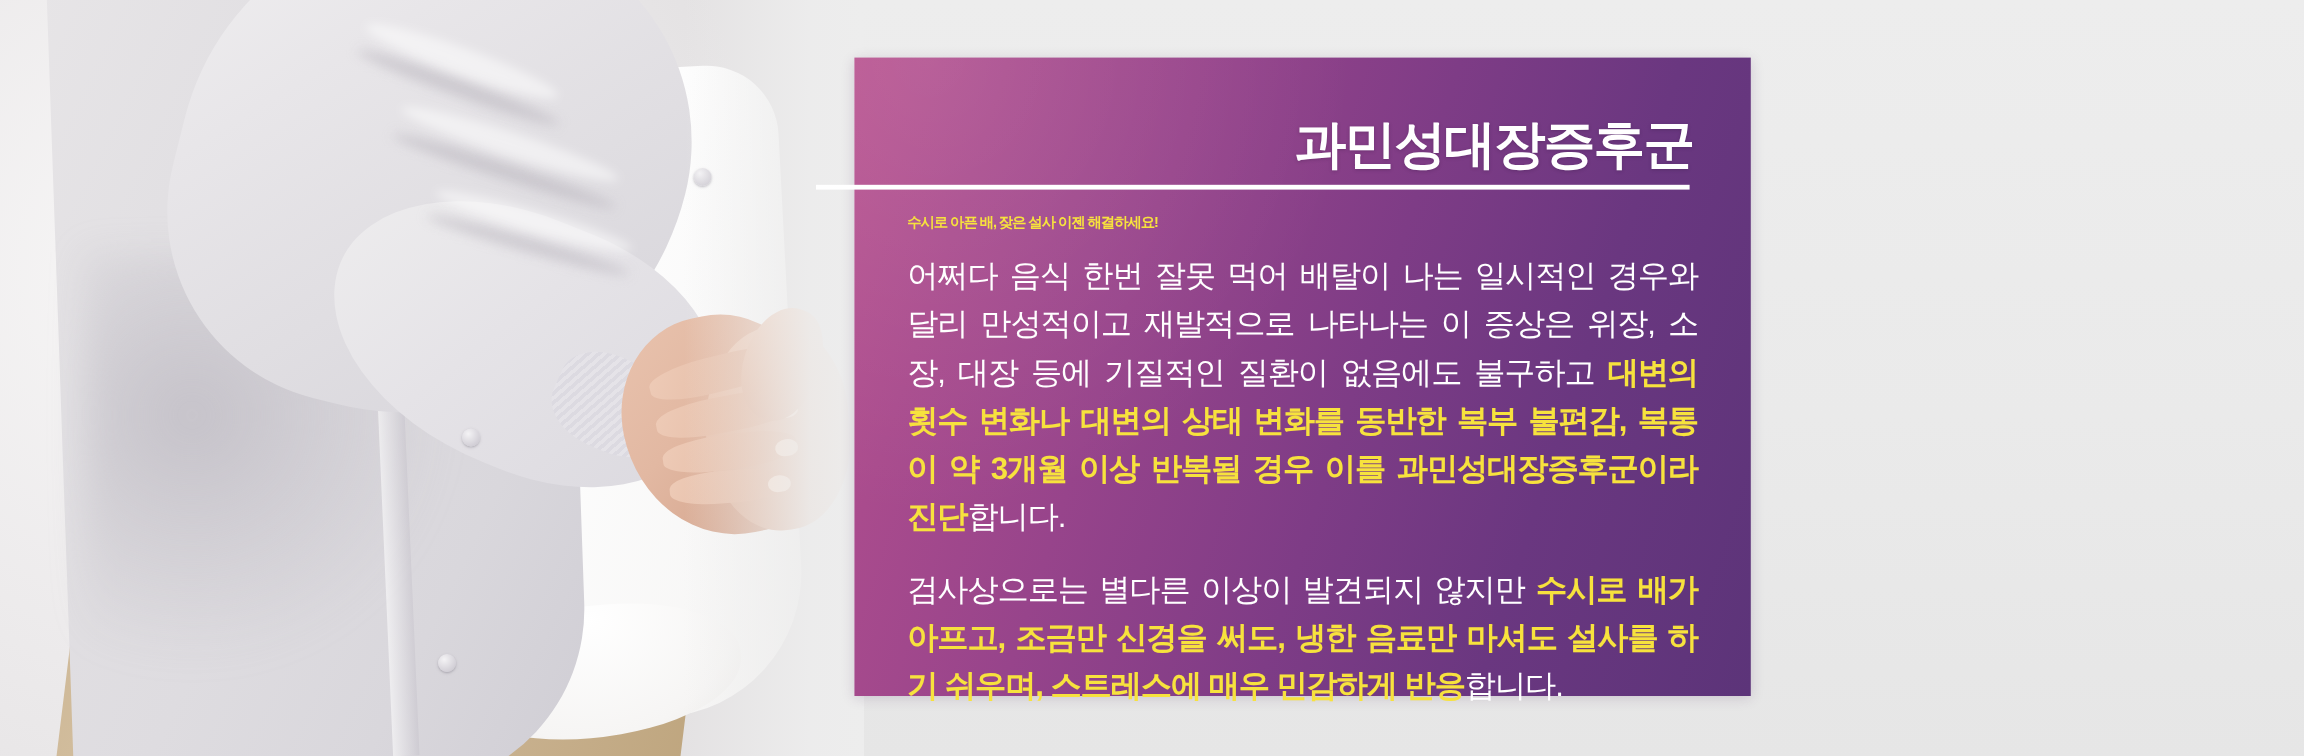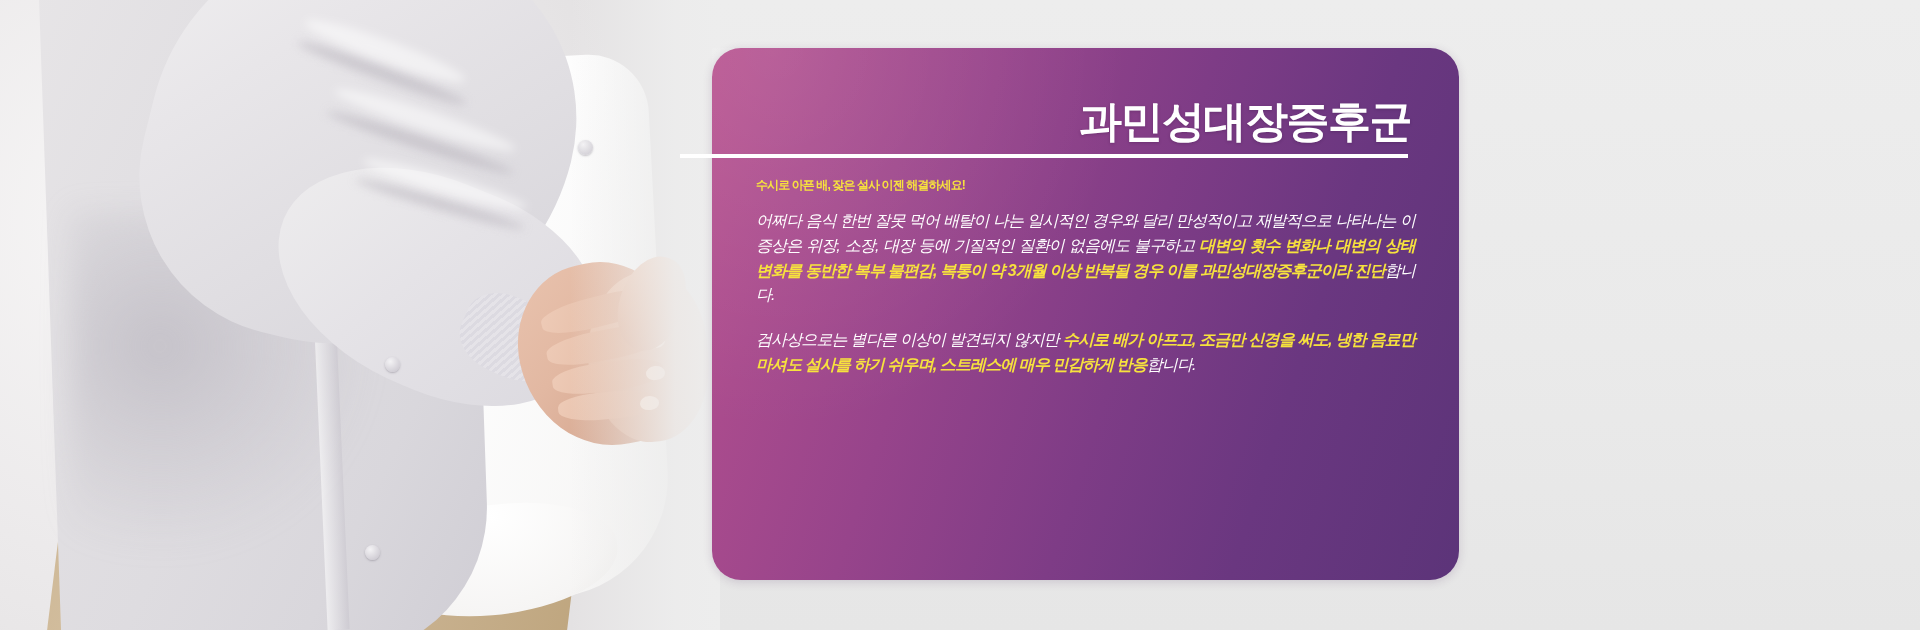--- a/index.html
+++ b/index.html
@@ -201,21 +201,20 @@
     left: 712px; top: 48px;
     width: 747px; height: 532px;
     background: linear-gradient(108deg,
                 #b8528f 0%,
                 #a94b8d 14%,
                 #97448b 32%,
                 #7e3c86 55%,
                 #6a3780 75%,
                 #5c3479 100%);
     box-shadow: 0 2px 10px rgba(80,45,95,.18);
-    border-radius: 29px;
   }
   .panel-sheen {
     position: absolute; inset: 0;
     background: radial-gradient(ellipse 80% 120% at 8% 0%, rgba(255,255,255,.10), rgba(255,255,255,0) 60%);
     pointer-events: none;
   }
 
   .panel-title {
     position: absolute;
     right: 48px; top: 52px;
@@ -245,27 +244,26 @@
     color: #f7e23d;
     font-size: 12px;
     font-weight: bold;
     letter-spacing: -0.9px;
     margin: 0 0 16px 0;
     line-height: 1.25;
   }
 
   .para {
     color: #ffffff;
-    font-size: 16px;
+    font-size: 26px;
     line-height: 1.55;
     letter-spacing: -0.9px;
     margin: 0 0 20px 0;
     text-align: justify;
     text-justify: inter-character;
-    font-style: italic;
   }
   .para:last-child { margin-bottom: 16px; }
   .para.justified { text-align: justify; }
 
   .hl {
     color: #f7e23d;
     font-weight: bold;
   }
 
   

